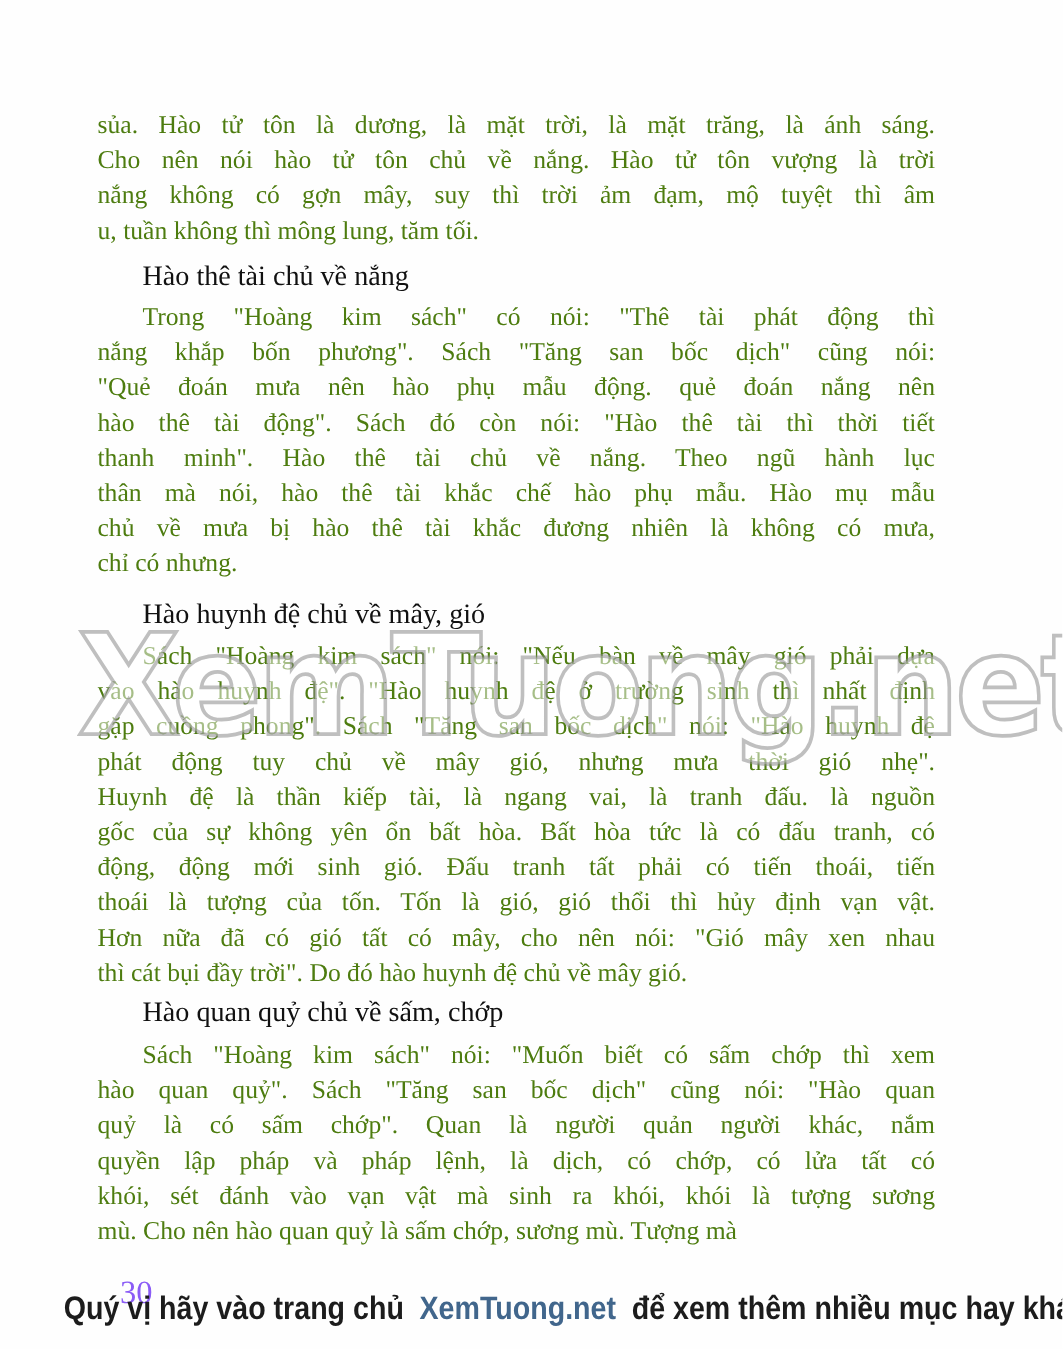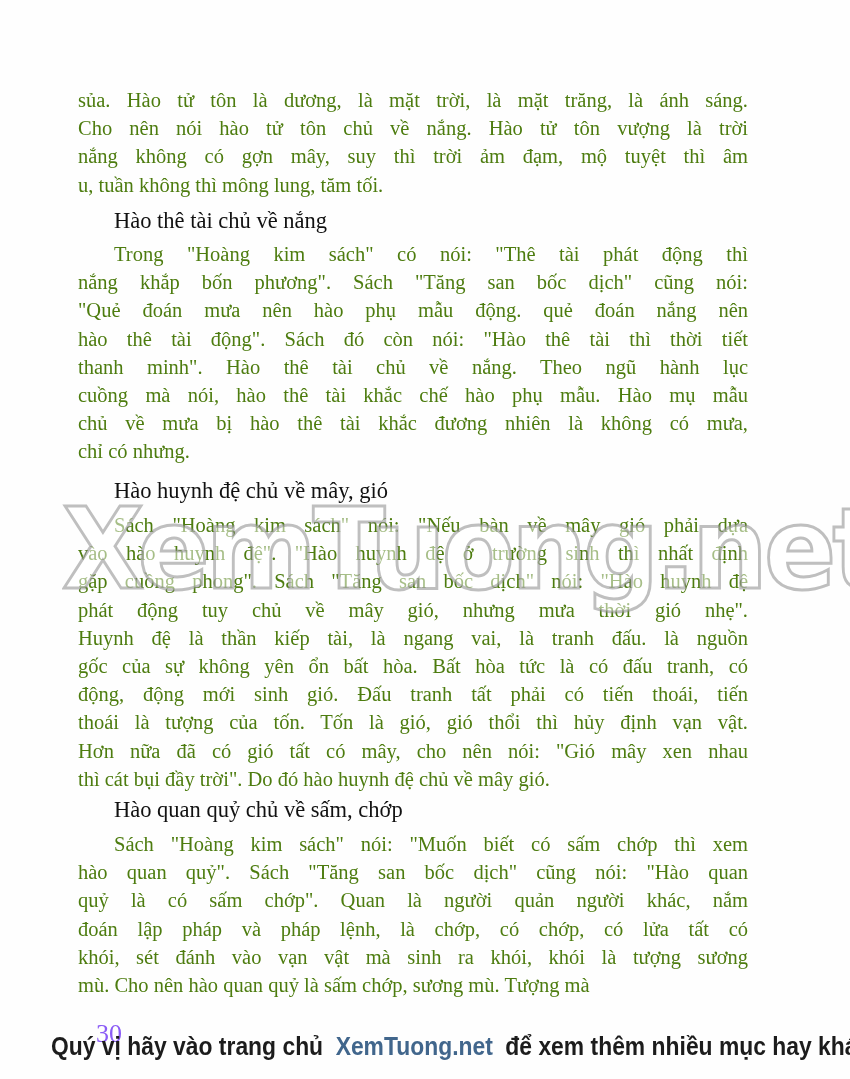--- a/index.html
+++ b/index.html
@@ -110,21 +110,21 @@
       <div class="line">u, tuần không thì mông lung, tăm tối.</div>
     </div>
 
   <div class="heading" style="top: 207px;">Hào thê tài chủ về nắng</div>
   <div class="text-block para indented" style="top: 240px;">
       <div class="line">Trong "Hoàng kim sách" có nói: "Thê tài phát động thì</div>
       <div class="line">nắng khắp bốn phương". Sách "Tăng san bốc dịch" cũng nói:</div>
       <div class="line">"Quẻ đoán mưa nên hào phụ mẫu động. quẻ đoán nắng nên</div>
       <div class="line">hào thê tài động". Sách đó còn nói: "Hào thê tài thì thời tiết</div>
       <div class="line">thanh minh". Hào thê tài chủ về nắng. Theo ngũ hành lục</div>
-      <div class="line">cuồng mà nói, hào thê tài khắc chế hào phụ mẫu. Hào mụ mẫu</div>
+      <div class="line">thân mà nói, hào thê tài khắc chế hào phụ mẫu. Hào mụ mẫu</div>
       <div class="line">chủ về mưa bị hào thê tài khắc đương nhiên là không có mưa,</div>
       <div class="line">chỉ có nhưng.</div>
     </div>
 
   <div class="heading" style="top: 477px;">Hào huynh đệ chủ về mây, gió</div>
   <div class="text-block para indented" style="top: 511px;">
       <div class="line">Sách "Hoàng kim sách" nói: "Nếu bàn về mây gió phải dựa</div>
       <div class="line">vào hào huynh đệ". "Hào huynh đệ ở trường sinh thì nhất định</div>
       <div class="line">gặp cuồng phong". Sách "Tăng san bốc dịch" nói: "Hào huynh đệ</div>
       <div class="line">phát động tuy chủ về mây gió, nhưng mưa thời gió nhẹ".</div>
@@ -134,21 +134,21 @@
       <div class="line">thoái là tượng của tốn. Tốn là gió, gió thổi thì hủy định vạn vật.</div>
       <div class="line">Hơn nữa đã có gió tất có mây, cho nên nói: "Gió mây xen nhau</div>
       <div class="line">thì cát bụi đầy trời". Do đó hào huynh đệ chủ về mây gió.</div>
     </div>
 
   <div class="heading" style="top: 796px;">Hào quan quỷ chủ về sấm, chớp</div>
   <div class="text-block para indented" style="top: 830px;">
       <div class="line">Sách "Hoàng kim sách" nói: "Muốn biết có sấm chớp thì xem</div>
       <div class="line">hào quan quỷ". Sách "Tăng san bốc dịch" cũng nói: "Hào quan</div>
       <div class="line">quỷ là có sấm chớp". Quan là người quản người khác, nắm</div>
-      <div class="line">đoán lập pháp và pháp lệnh, là chớp, có chớp, có lửa tất có</div>
+      <div class="line">quyền lập pháp và pháp lệnh, là dịch, có chớp, có lửa tất có</div>
       <div class="line">khói, sét đánh vào vạn vật mà sinh ra khói, khói là tượng sương</div>
       <div class="line">mù. Cho nên hào quan quỷ là sấm chớp, sương mù. Tượng mà</div>
     </div>
 
   <div id="watermark">XemTuong.net</div>
 
   <div id="page-number">30</div>
 
   <div id="footer">
     <span>Quý vị hãy vào trang chủ</span>

